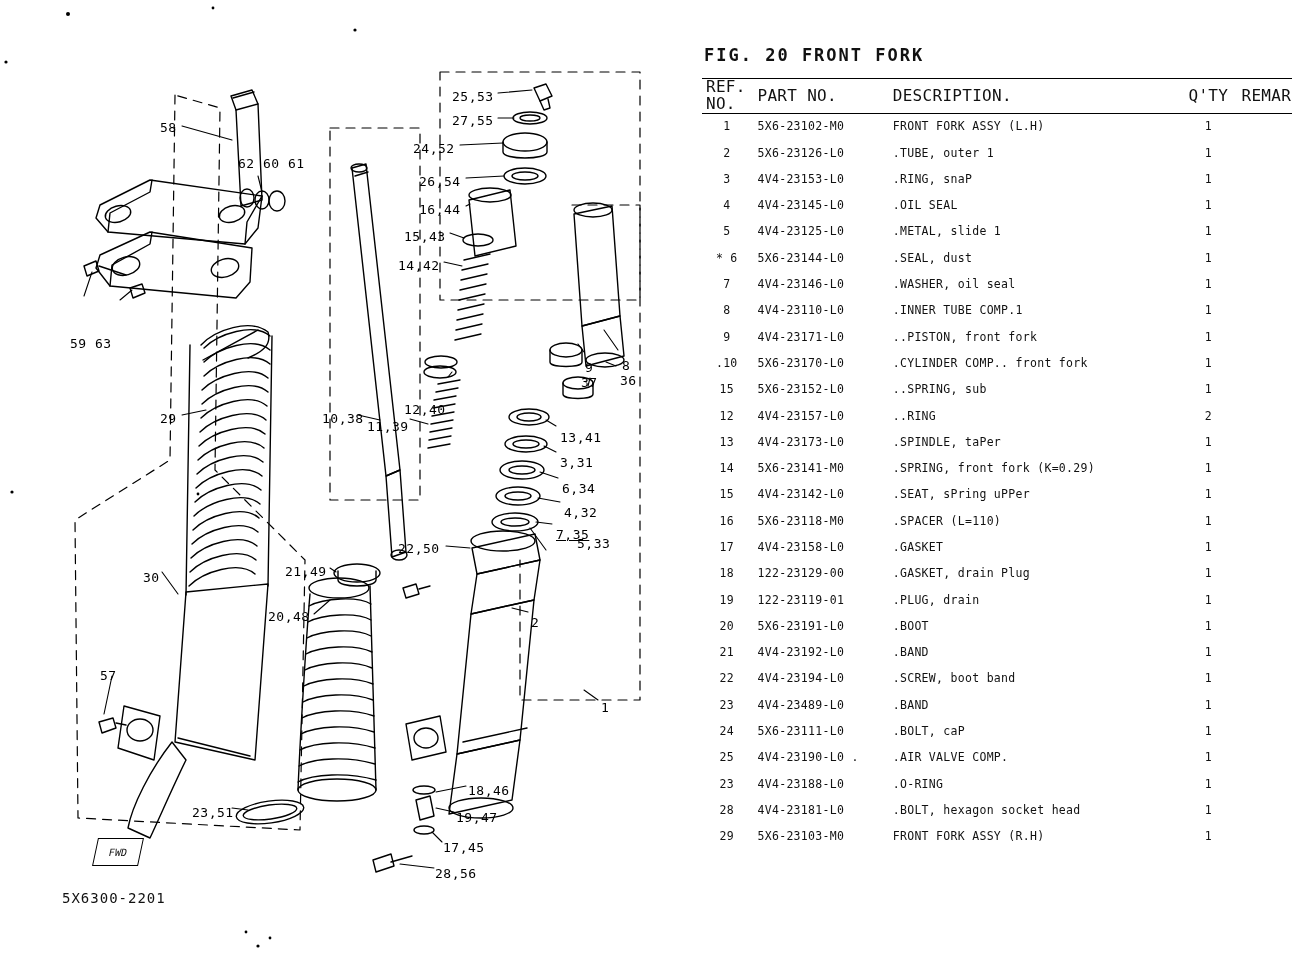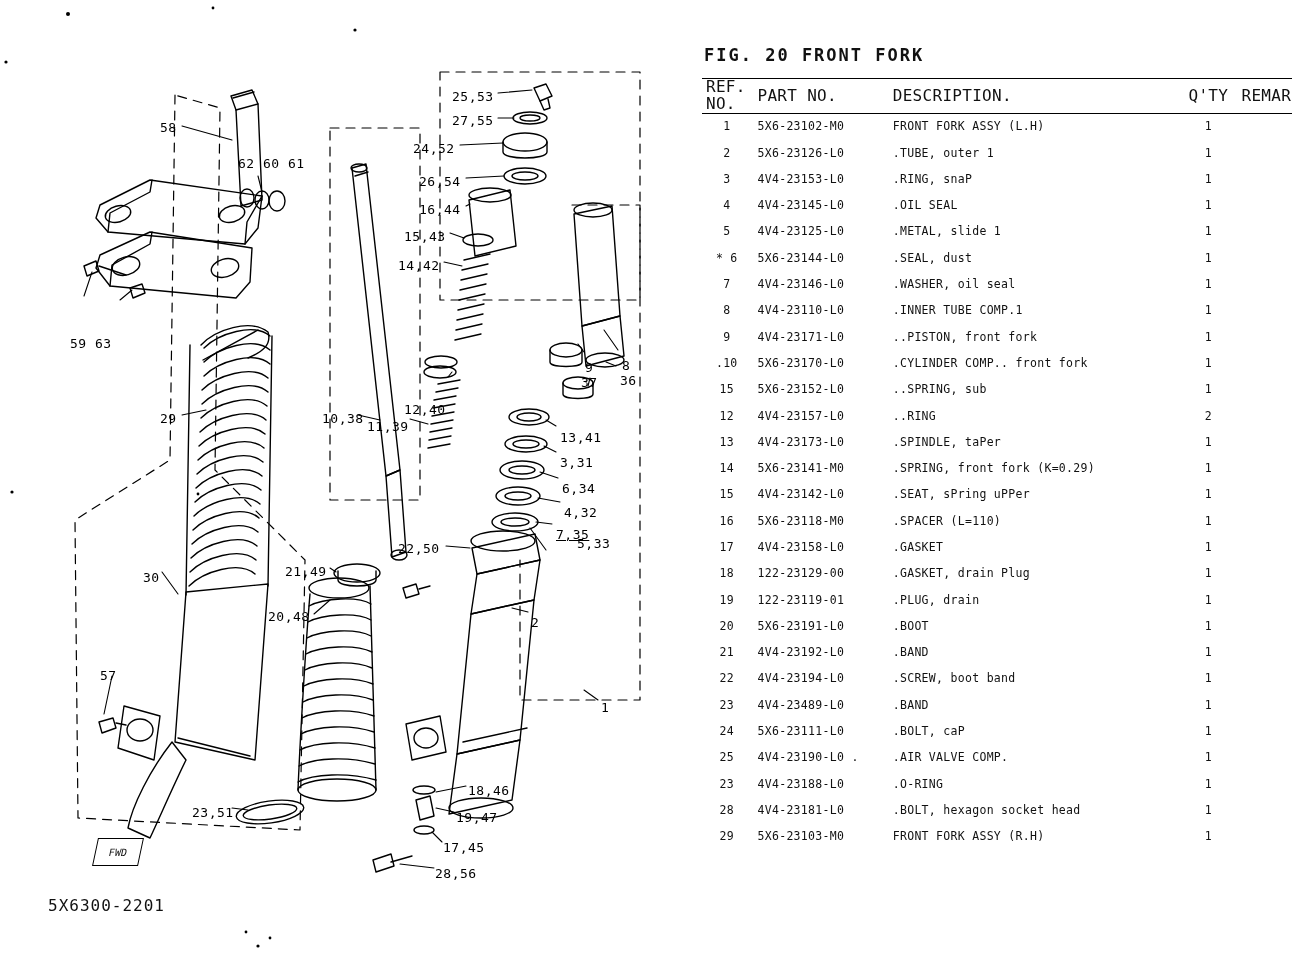--- a/index.html
+++ b/index.html
@@ -19,22 +19,22 @@
 
   .lbl{
     position:absolute;
     font-family:"DejaVu Sans Mono", monospace;
     font-size:13px;
     letter-spacing:0.5px;
     color:#000;
     white-space:nowrap;
   }
   .dwgno{
-    position:absolute;left:48px;top:890px;
-    font-size:16px;letter-spacing:1px;margin-top:6px;
+    position:absolute;left:62px;top:890px;
+    font-size:14px;letter-spacing:1px;
   }
   .fwd{
     position:absolute;left:95px;top:838px;
     width:44px;height:26px;
     border:1.5px solid #000;
     font-size:10px;
     display:flex;align-items:center;justify-content:center;
     transform:skewX(-12deg);
   }
 

